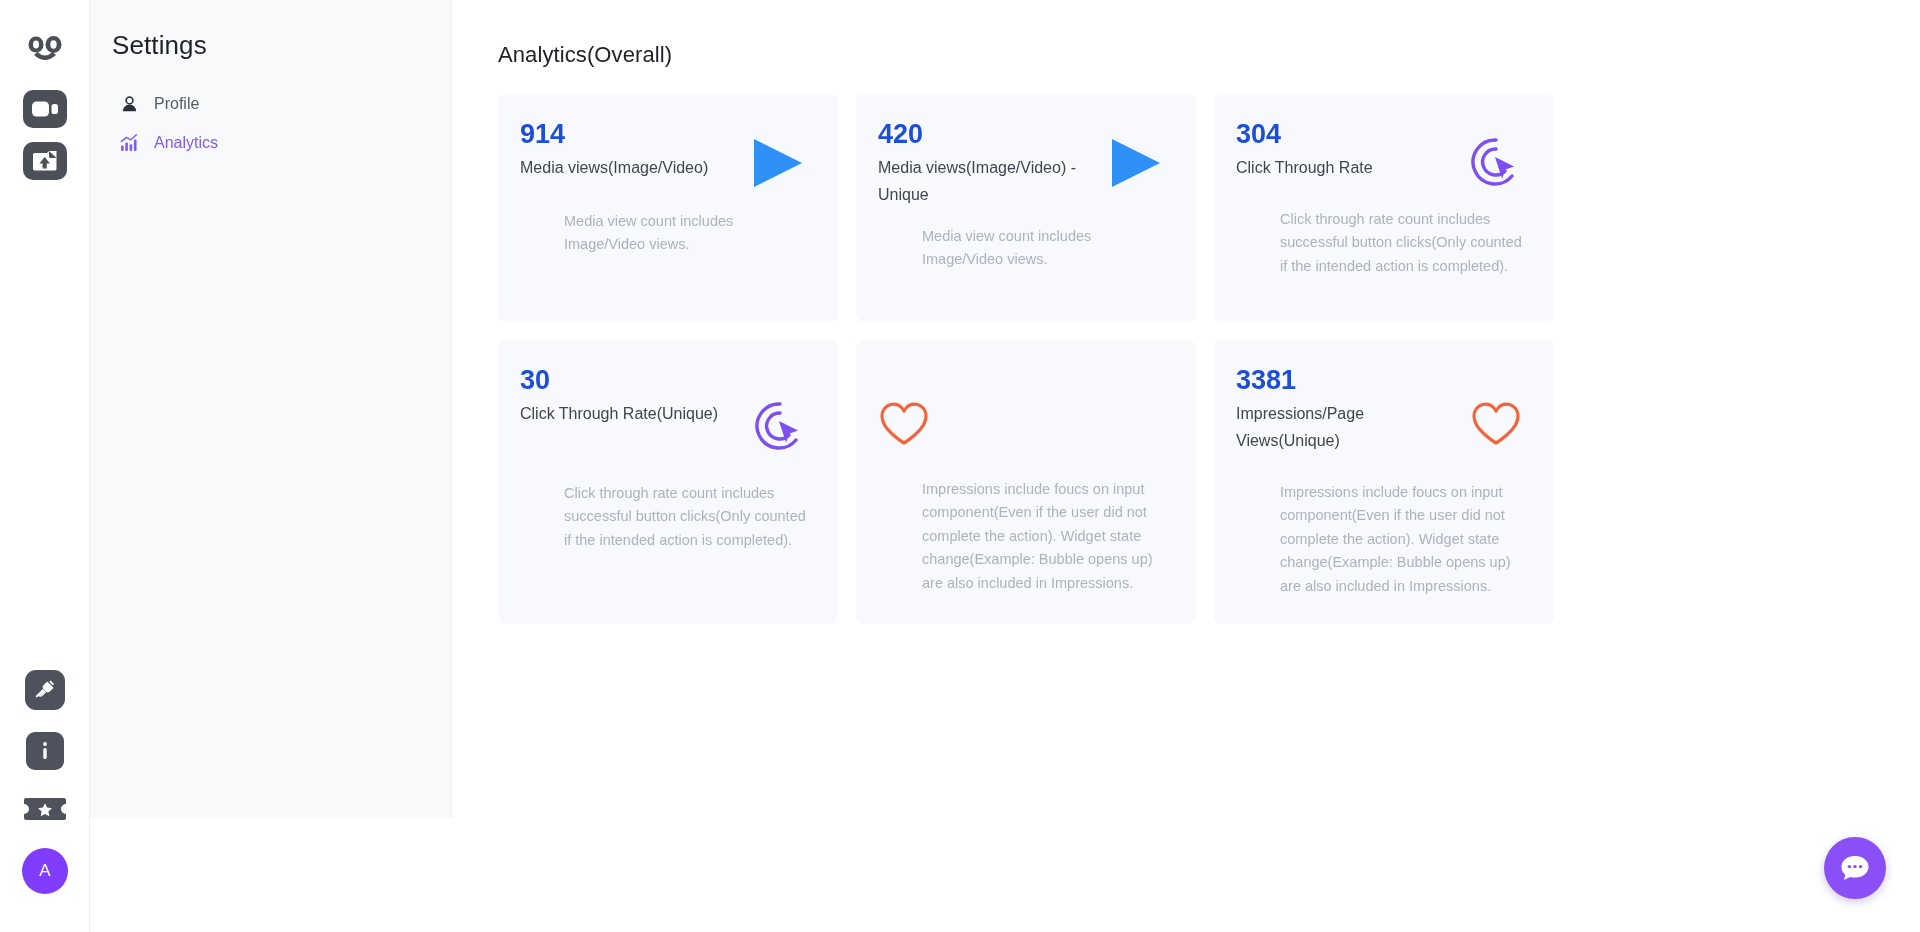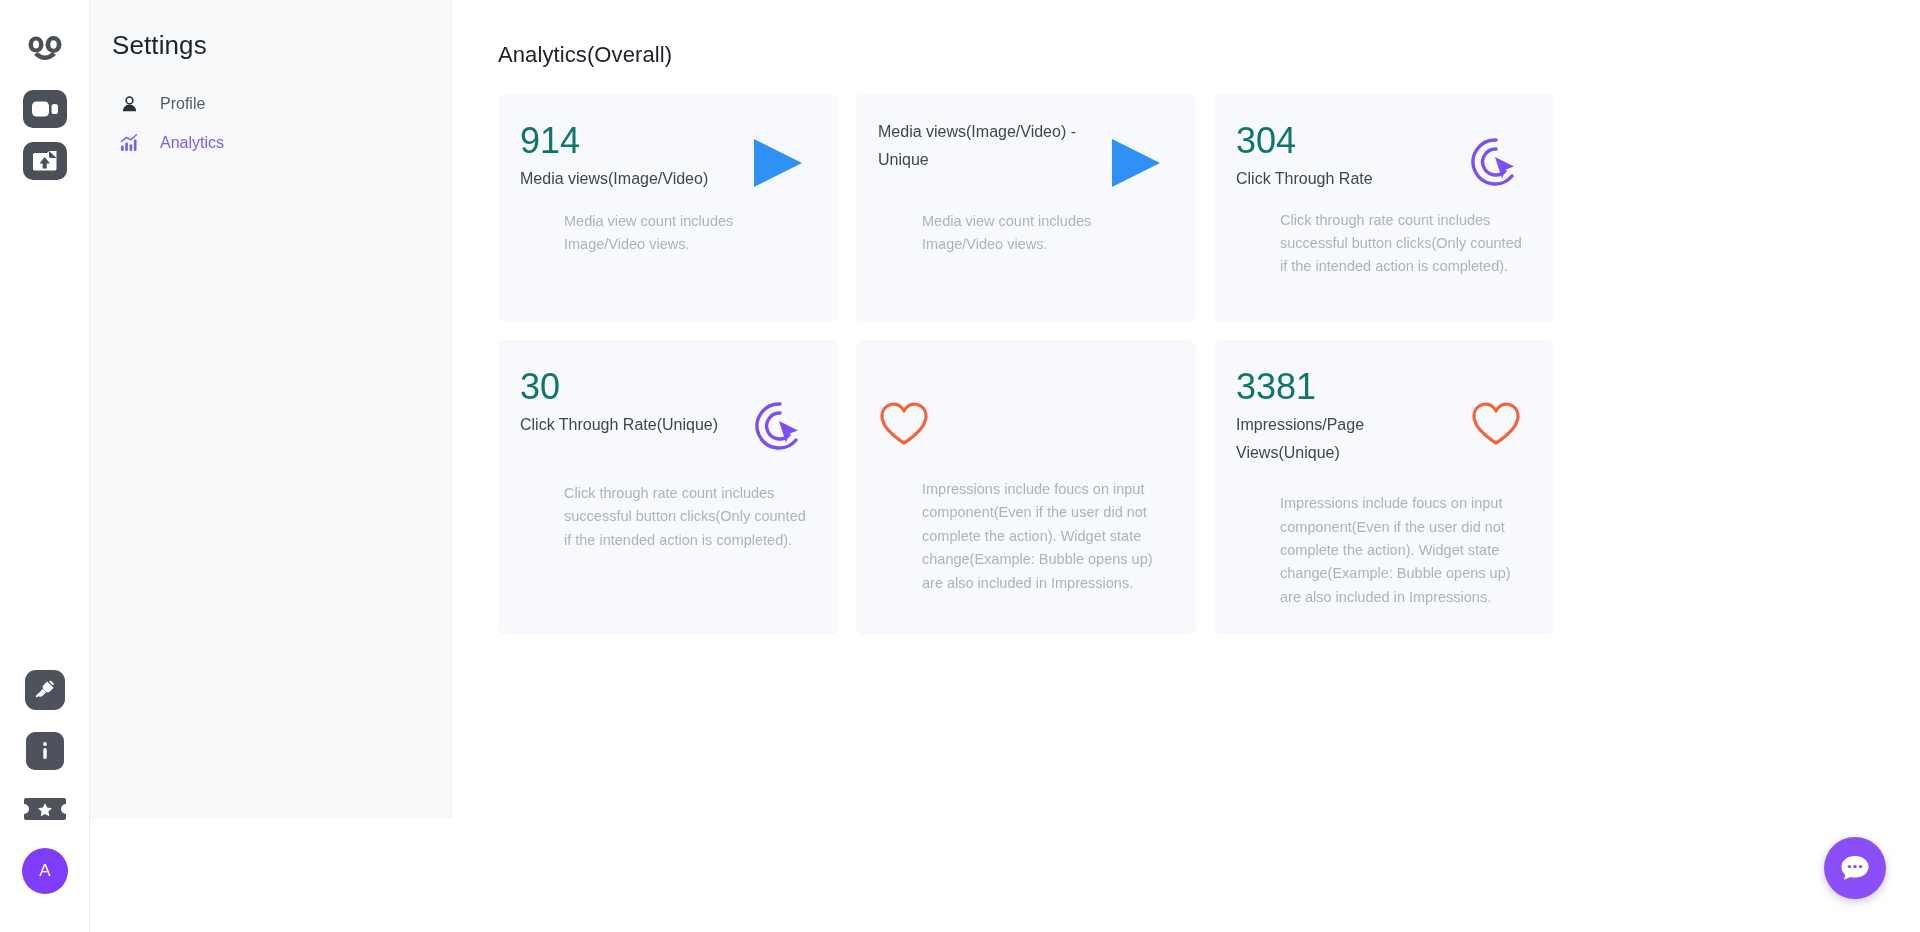--- a/index.html
+++ b/index.html
@@ -70,21 +70,21 @@
     color: #1f2328;
     font-weight: 400;
     padding: 0 0 0 22px;
     margin-bottom: 26px;
     letter-spacing: .1px;
   }
   .nav-list { display: flex; flex-direction: column; gap: 5px; padding-left: 18px; }
   .nav-item {
     display: flex;
     align-items: center;
-    gap: 20px;
+    gap: 14px;
     height: 34px;
     padding: 0 10px;
     border-radius: 6px;
     cursor: pointer;
     color: #555c66;
     font-size: 16px;
   }
   .nav-item .nav-ico { width: 22px; height: 22px; display:flex; align-items:center; justify-content:center; flex: 0 0 22px; }
   .nav-item.active { color: #7f5af6; }
 
@@ -118,24 +118,24 @@
     position: relative;
   }
   .card-head {
     display: flex;
     justify-content: space-between;
     align-items: flex-start;
     gap: 10px;
   }
   .card-headtext { max-width: 215px; }
   .card-value {
-    font-size: 36px;
-    color: #0f766e;
+    font-size: 27px;
+    color: #1d4ed8;
     line-height: 1.25;
-    font-weight: 400;
+    font-weight: 700;
     margin-bottom: 2px;
   }
   .card-label {
     font-size: 16px;
     color: #40464f;
     line-height: 1.72;
     font-weight: 400;
   }
   .card-icon {
     flex: 0 0 auto;
@@ -278,20 +278,21 @@
                 <path d="M6 3 L54 27 L6 51 Z" fill="#2f90f5"></path>
               </svg>
           </div>
         </div>
         <div class="card-desc">Media view count includes Image/Video views.</div>
       </div>
 
       <div class="card">
         <div class="card-head">
           <div class="card-headtext">
+            <div class="card-value">420</div>
             <div class="card-label">Media views(Image/Video) - Unique</div>
           </div>
           <div class="card-icon">
             <svg width="58" height="54" viewBox="0 0 58 54">
                 <path d="M6 3 L54 27 L6 51 Z" fill="#2f90f5"></path>
               </svg>
           </div>
         </div>
         <div class="card-desc">Media view count includes Image/Video views.</div>
       </div>

